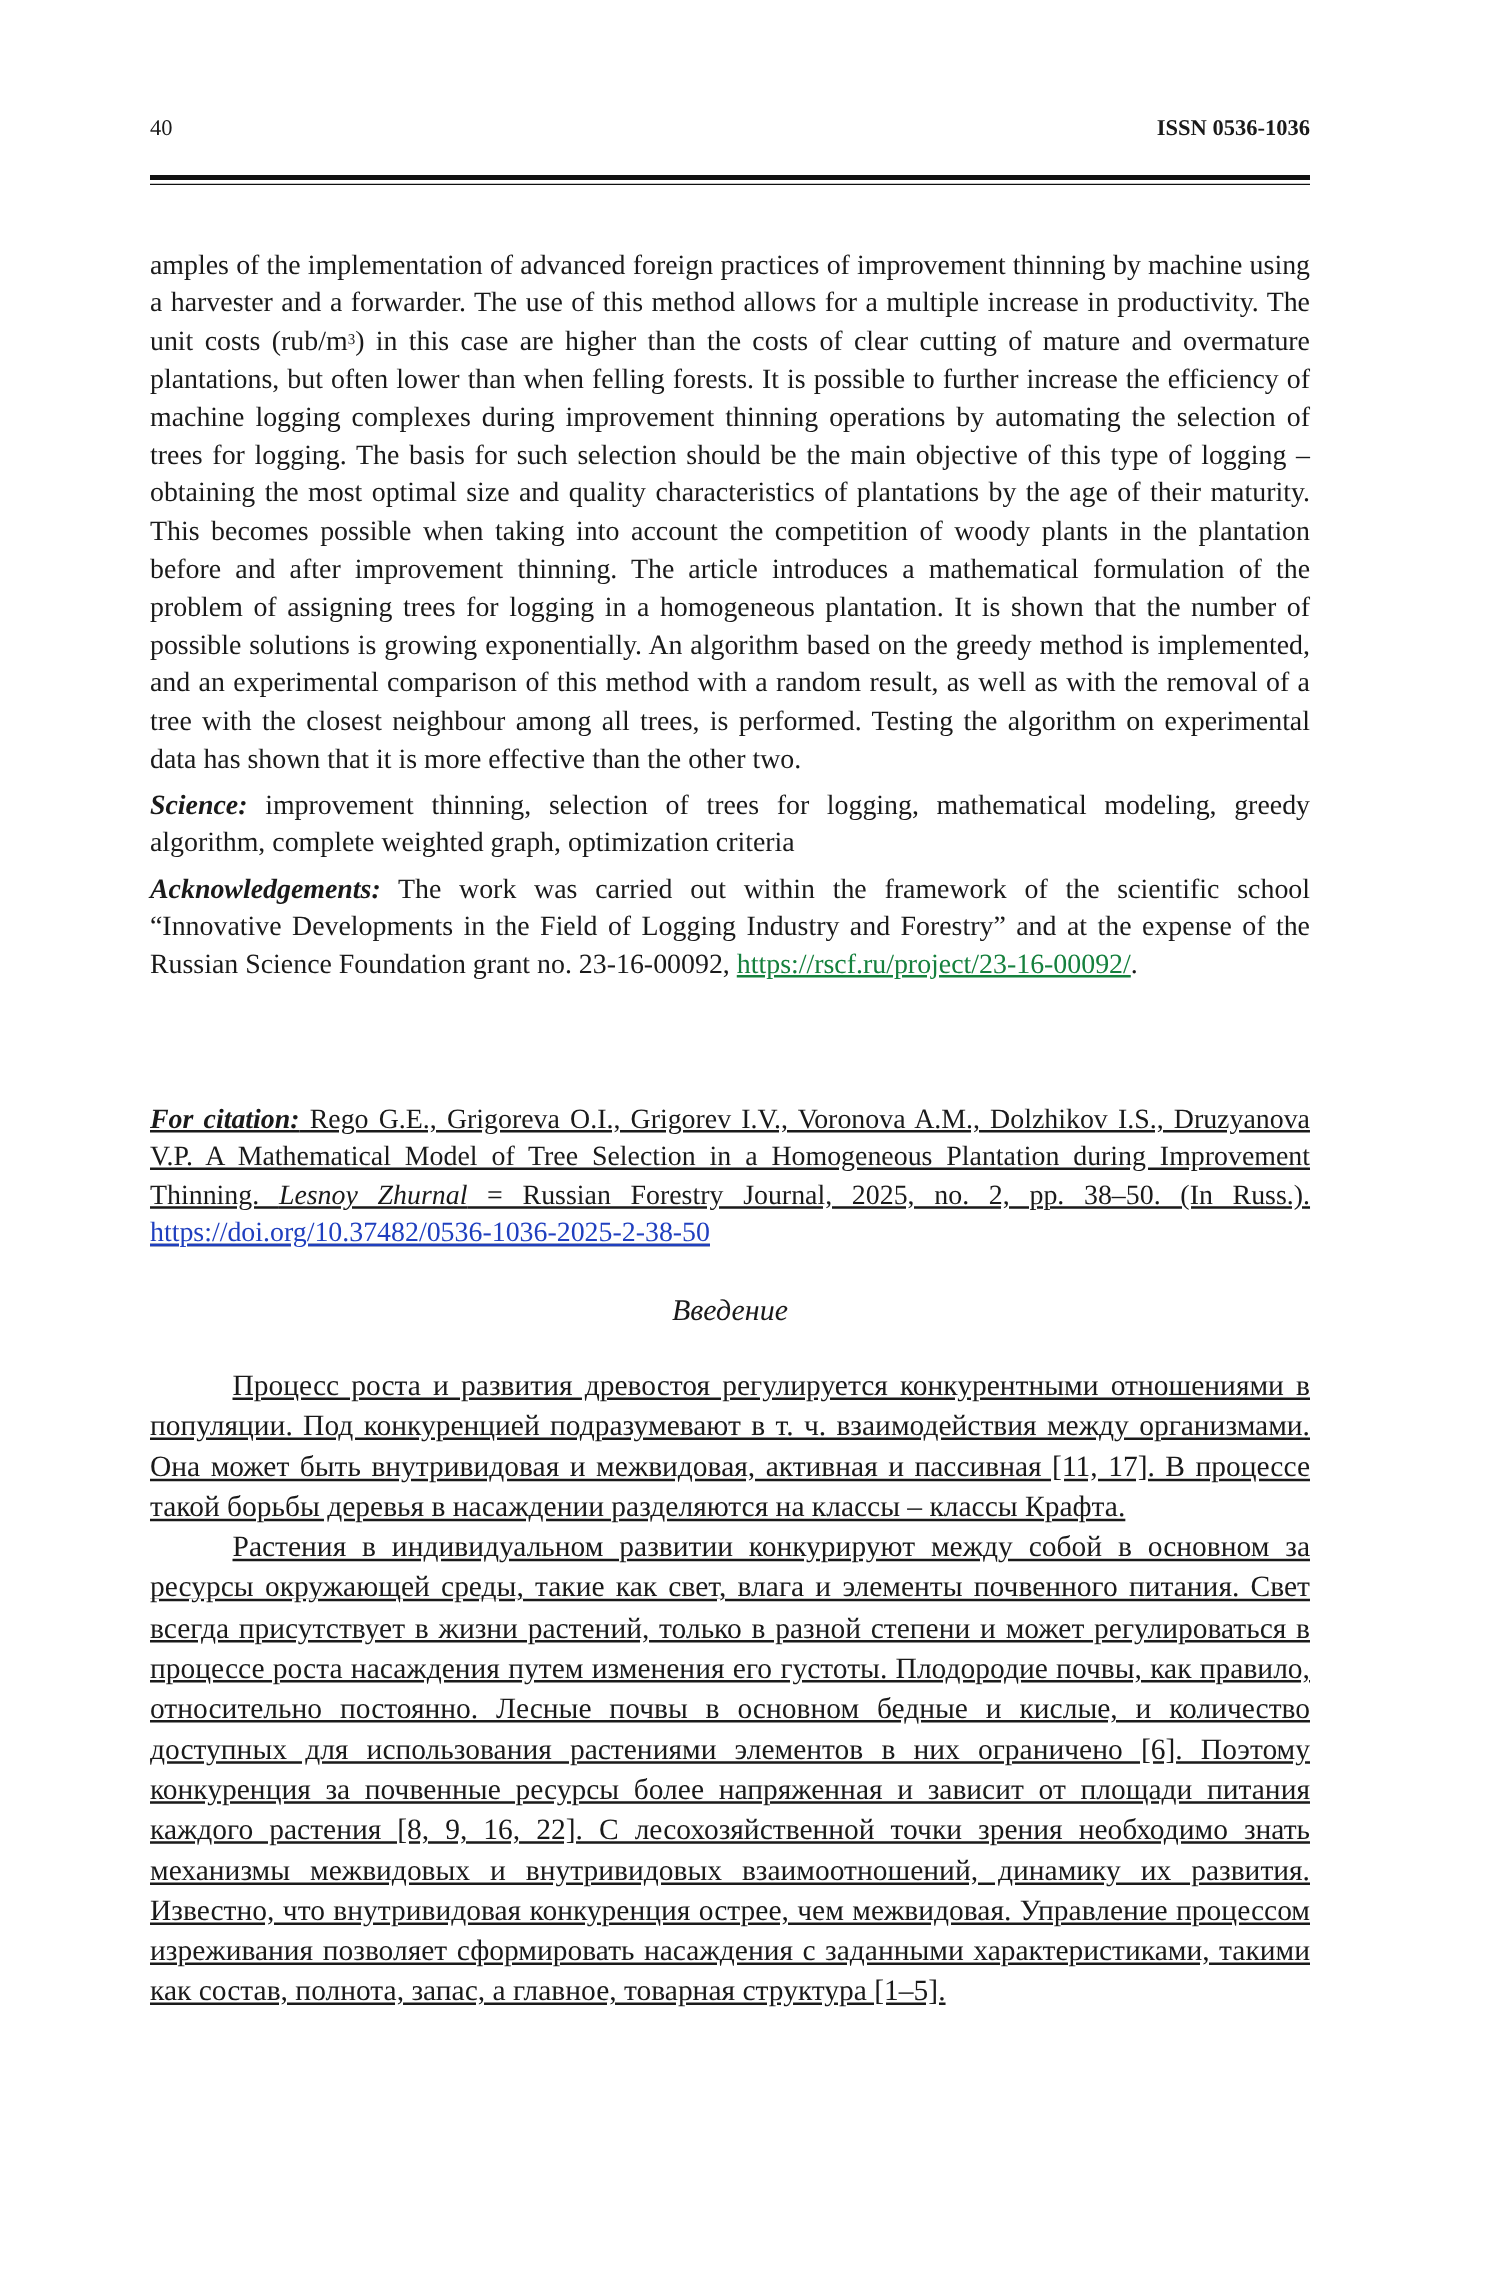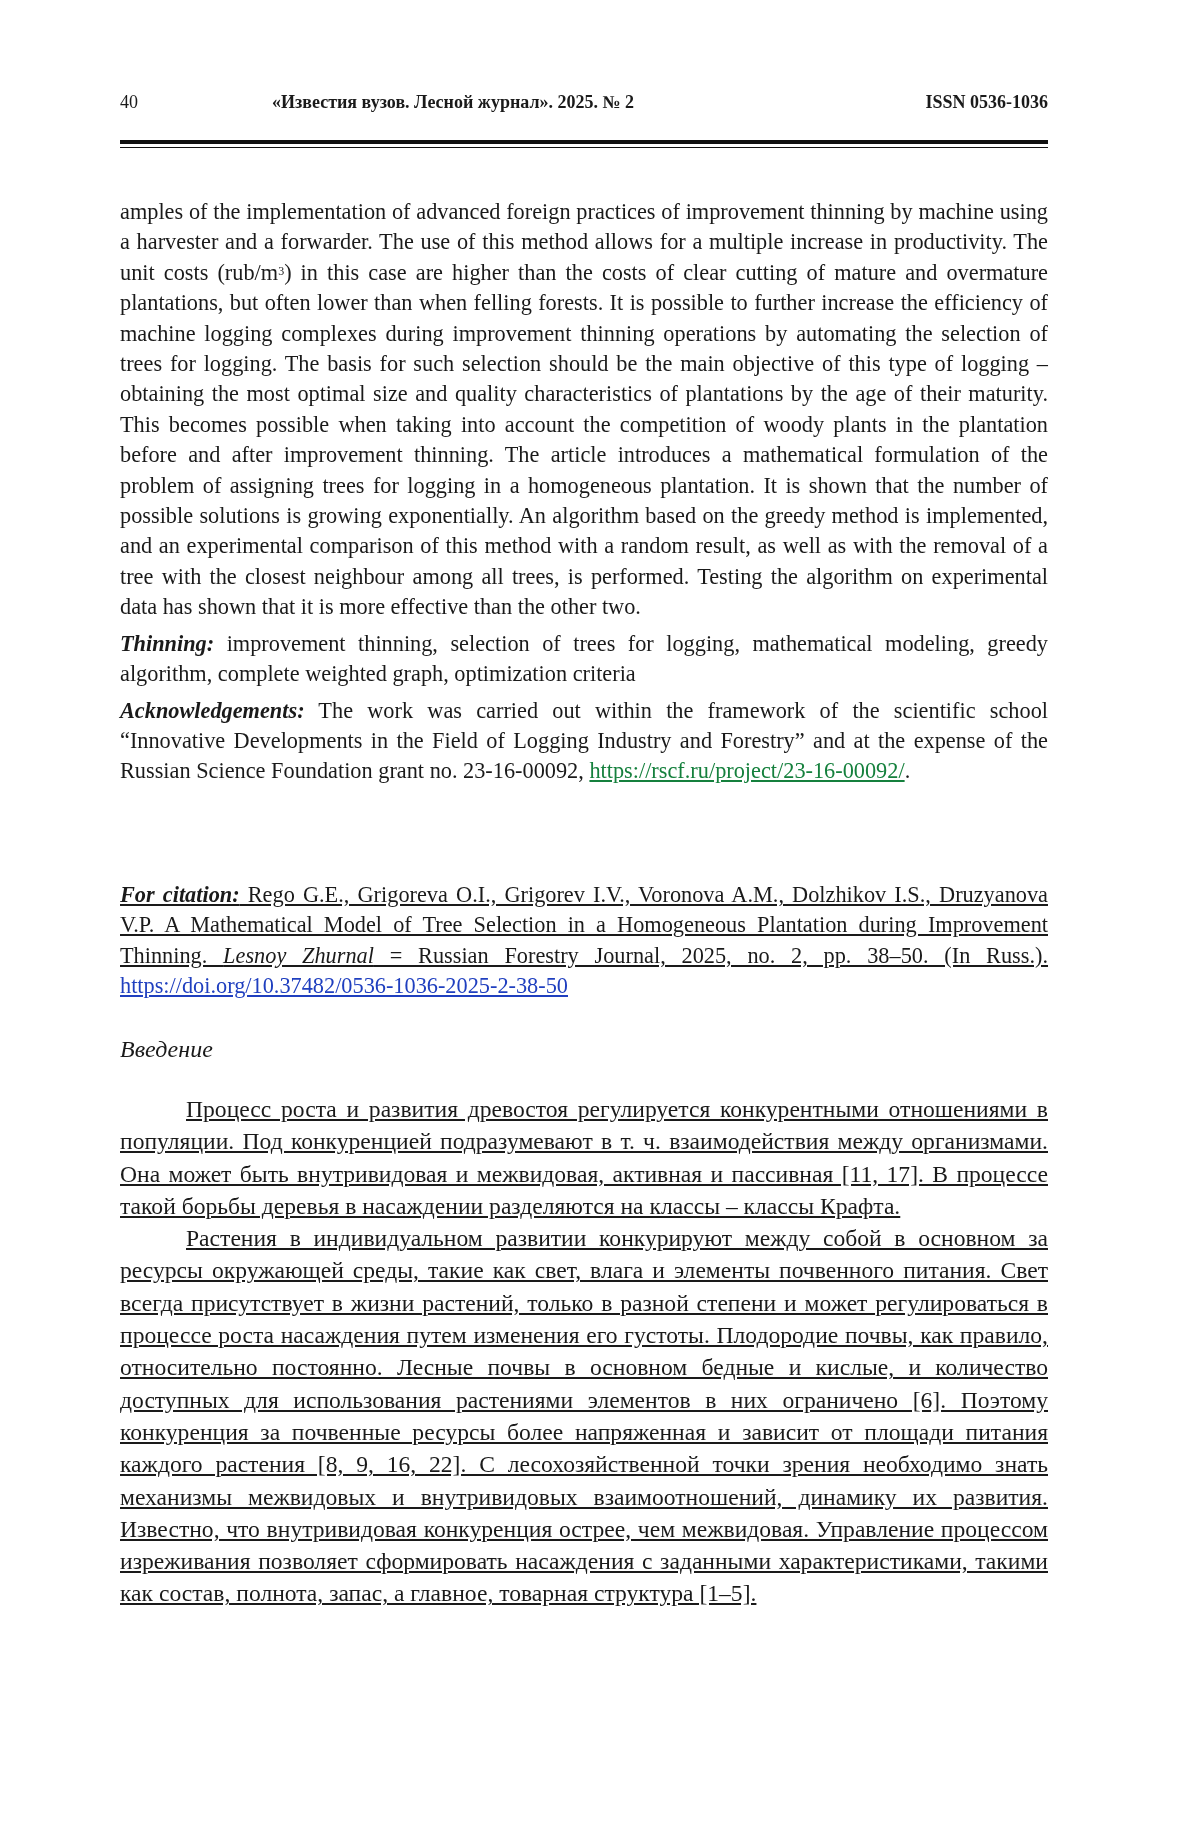--- a/index.html
+++ b/index.html
@@ -17,42 +17,41 @@
           text-align: justify; margin-top: 32px; }
   .abstract { top: 165px; }
   p { margin: 0; }
   .kw { margin-top: 6px; }
   .ack { margin-top: 6px; }
   .lbl { font-weight: bold; font-style: italic; }
   a.link { color: #1f3fbf; text-decoration: underline; }
   a.link.plain { color: #15803d; }
   .citation { position: absolute; top: 880px; left: 0; width: 928px; font-size: 22.3px;
               line-height: 30.4px; text-align: justify; text-decoration: underline; }
-  .section-title { position: absolute; top: 1036px; left: 0; width: 928px; 
+  .section-title { position: absolute; top: 1036px; left: 0; width: 928px; text-align: center;
                    font-style: italic; font-size: 24px; }
   .intro { position: absolute; top: 1093px; left: 0; width: 928px; font-size: 23.6px;
            line-height: 32.3px; text-align: justify; }
   .intro p { text-indent: 66px; text-decoration: underline; }
   sup { font-size: 12px; vertical-align: top; position: relative; top: -2px; }
 </style>
 </head>
 <body>
 
 <div class="page">
   <div class="header">
     <span class="num">40</span>
-    <span class="journal">«Известия вузов. Лесной журнал». 2025. № 2</span>
     <span class="issn">ISSN 0536-1036</span>
   </div>
   <div class="rule-thick"></div>
   <div class="rule-thin"></div>
 
   <div class="body abstract">
     <p><span>amples of the implementation of advanced foreign practices of improvement thinning by machine using a harvester and a forwarder. The use of this method allows for a multiple increase in productivity. The unit costs (rub/m</span><sup>3</sup><span>) in this case are higher than the costs of clear cutting of mature and overmature plantations, but often lower than when felling forests. It is possible to further increase the efficiency of machine logging complexes during improvement thinning operations by automating the selection of trees for logging. The basis for such selection should be the main objective of this type of logging – obtaining the most optimal size and quality characteristics of plantations by the age of their maturity. This becomes possible when taking into account the competition of woody plants in the plantation before and after improvement thinning. The article introduces a mathematical formulation of the problem of assigning trees for logging in a homogeneous plantation. It is shown that the number of possible solutions is growing exponentially. An algorithm based on the greedy method is implemented, and an experimental comparison of this method with a random result, as well as with the removal of a tree with the closest neighbour among all trees, is performed. Testing the algorithm on experimental data has shown that it is more effective than the other two.</span></p>
-    <p class="kw"><span class="lbl">Thinning:</span><span> improvement thinning, selection of trees for logging, mathematical modeling, greedy algorithm, complete weighted graph, optimization criteria</span></p>
+    <p class="kw"><span class="lbl">Science:</span><span> improvement thinning, selection of trees for logging, mathematical modeling, greedy algorithm, complete weighted graph, optimization criteria</span></p>
     <p class="ack"><span class="lbl">Acknowledgements:</span><span> The work was carried out within the framework of the scientific school “Innovative Developments in the Field of Logging Industry and Forestry” and at the expense of the Russian Science Foundation grant no. 23-16-00092, </span><a class="link plain" href="#">https://rscf.ru/project/23-16-00092/</a><span>.</span></p>
   </div>
 
   <div class="citation">
     <p><span class="lbl">For citation:</span><span> Rego G.E., Grigoreva O.I., Grigorev I.V., Voronova A.M., Dolzhikov I.S., Druzyanova V.P. A Mathematical Model of Tree Selection in a Homogeneous Plantation during Improvement Thinning. </span><i>Lesnoy Zhurnal</i><span> = Russian Forestry Journal, 2025, no. 2, pp. 38–50. (In Russ.). </span><a class="link" href="#">https://doi.org/10.37482/0536-1036-2025-2-38-50</a></p>
   </div>
 
   <div class="section-title">Введение</div>
 
   <div class="intro">

